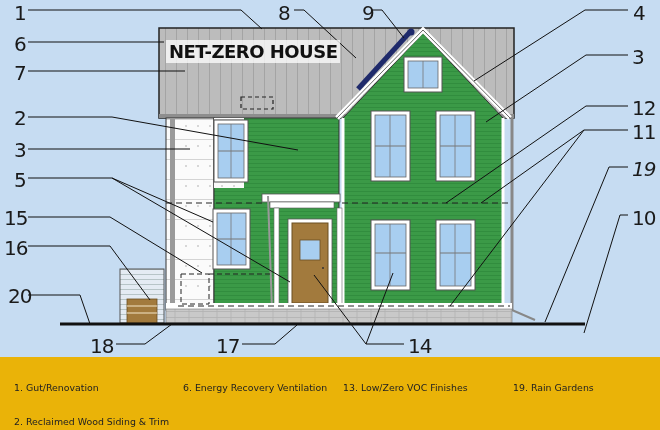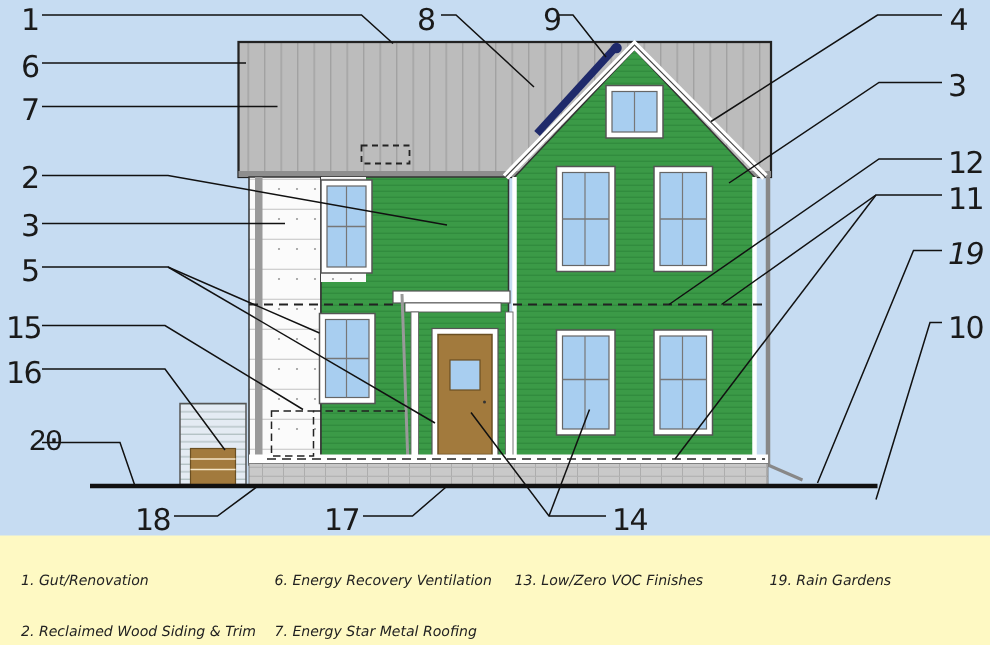--- a/index.html
+++ b/index.html
@@ -1,21 +1,21 @@
 <!DOCTYPE html>
 <html><head>
 <meta charset="utf-8">
 <style>
   html,body{margin:0;padding:0;}
   body{width:660px;height:430px;overflow:hidden;background:#c6dcf2;font-family:"DejaVu Sans",sans-serif;}
   .wrap{position:relative;width:660px;height:430px;background:#c6dcf2;}
   svg{position:absolute;left:0;top:0;}
   .callout{position:absolute;font-family:"DejaVu Sans",sans-serif;font-size:20px;color:#1a1a1a;line-height:20px;letter-spacing:-1px;}
   .title-box{position:absolute;left:166px;top:40px;background:rgba(255,255,255,0.75);padding:1px 3px;font-family:"DejaVu Sans",sans-serif;font-weight:bold;font-size:18px;color:#111;letter-spacing:-0.5px;}
-  .legend{position:absolute;left:0;top:357px;width:660px;height:73px;background:#fef9c3;font-style:italic;}
+  .legend{position:absolute;left:0;top:357px;width:660px;height:73px;background:#eab308;}
   .col{position:absolute;top:2px;font-family:"DejaVu Sans",sans-serif;font-size:9.4px;line-height:11.4px;color:#222;white-space:pre;}
   .col div{height:11.4px;}
 </style>
 </head>
 <body>
 
 <div class="wrap">
 
 <svg width="660" height="430" viewBox="0 0 660 430">
   <defs>
@@ -154,56 +154,56 @@
     <polyline points="628,215 620,215 584,333"></polyline>
     <polyline points="28,246 110,246 150,300"></polyline>
     <polyline points="28,295 80,295 90,324"></polyline>
     <polyline points="116,344 145,344 172,324"></polyline>
     <polyline points="242,344 275,344 297,325"></polyline>
     <polyline points="404,344 366,344 314,275"></polyline>
     <polyline points="366,344 393,273"></polyline>
   </g>
 </svg>
 
+<div class="title-box">NET-ZERO HOUSE</div>
 
 <div id="callouts">
       <div class="callout" style="left: 14px; top: 3px;">1</div>
       <div class="callout" style="left: 278px; top: 3px;">8</div>
       <div class="callout" style="left: 362px; top: 3px;">9</div>
       <div class="callout" style="left: 633px; top: 3px;">4</div>
       <div class="callout" style="left: 14px; top: 34px;">6</div>
       <div class="callout" style="left: 14px; top: 63px;">7</div>
       <div class="callout" style="left: 632px; top: 47px;">3</div>
       <div class="callout" style="left: 14px; top: 108px;">2</div>
       <div class="callout" style="left: 632px; top: 98px; text-align: center;">12</div>
       <div class="callout" style="left: 14px; top: 140px;">3</div>
       <div class="callout" style="left: 632px; top: 122px;">11</div>
       <div class="callout" style="left: 632px; top: 159px; font-style: italic;">19</div>
       <div class="callout" style="left: 14px; top: 170px;">5</div>
       <div class="callout" style="left: 4px; top: 208px;">15</div>
       <div class="callout" style="left: 632px; top: 208px;">10</div>
       <div class="callout" style="left: 4px; top: 238px;">16</div>
-      <div class="callout" style="left: 19px; top: 286px; font-family: Liberation Mono, monospace;">20</div>
+      <div class="callout" style="left: 8px; top: 286px;">20</div>
       <div class="callout" style="left: 90px; top: 336px;">18</div>
       <div class="callout" style="left: 216px; top: 336px;">17</div>
       <div class="callout" style="left: 408px; top: 336px;">14</div>
     </div>
 
 <div class="legend">
   <div class="col" style="left:14px;">
     <div>1. Gut/Renovation</div>
     <div>2. Reclaimed Wood Siding &amp; Trim</div>
     
     
     
     
   </div>
   <div class="col" style="left:183px;">
     <div>6. Energy Recovery Ventilation</div>
-    <div>7. Energy Star Metal Roofing</div>
     
     
     
     
   </div>
   <div class="col" style="left:343px;">
     <div>13. Low/Zero VOC Finishes</div>
     
     
     

